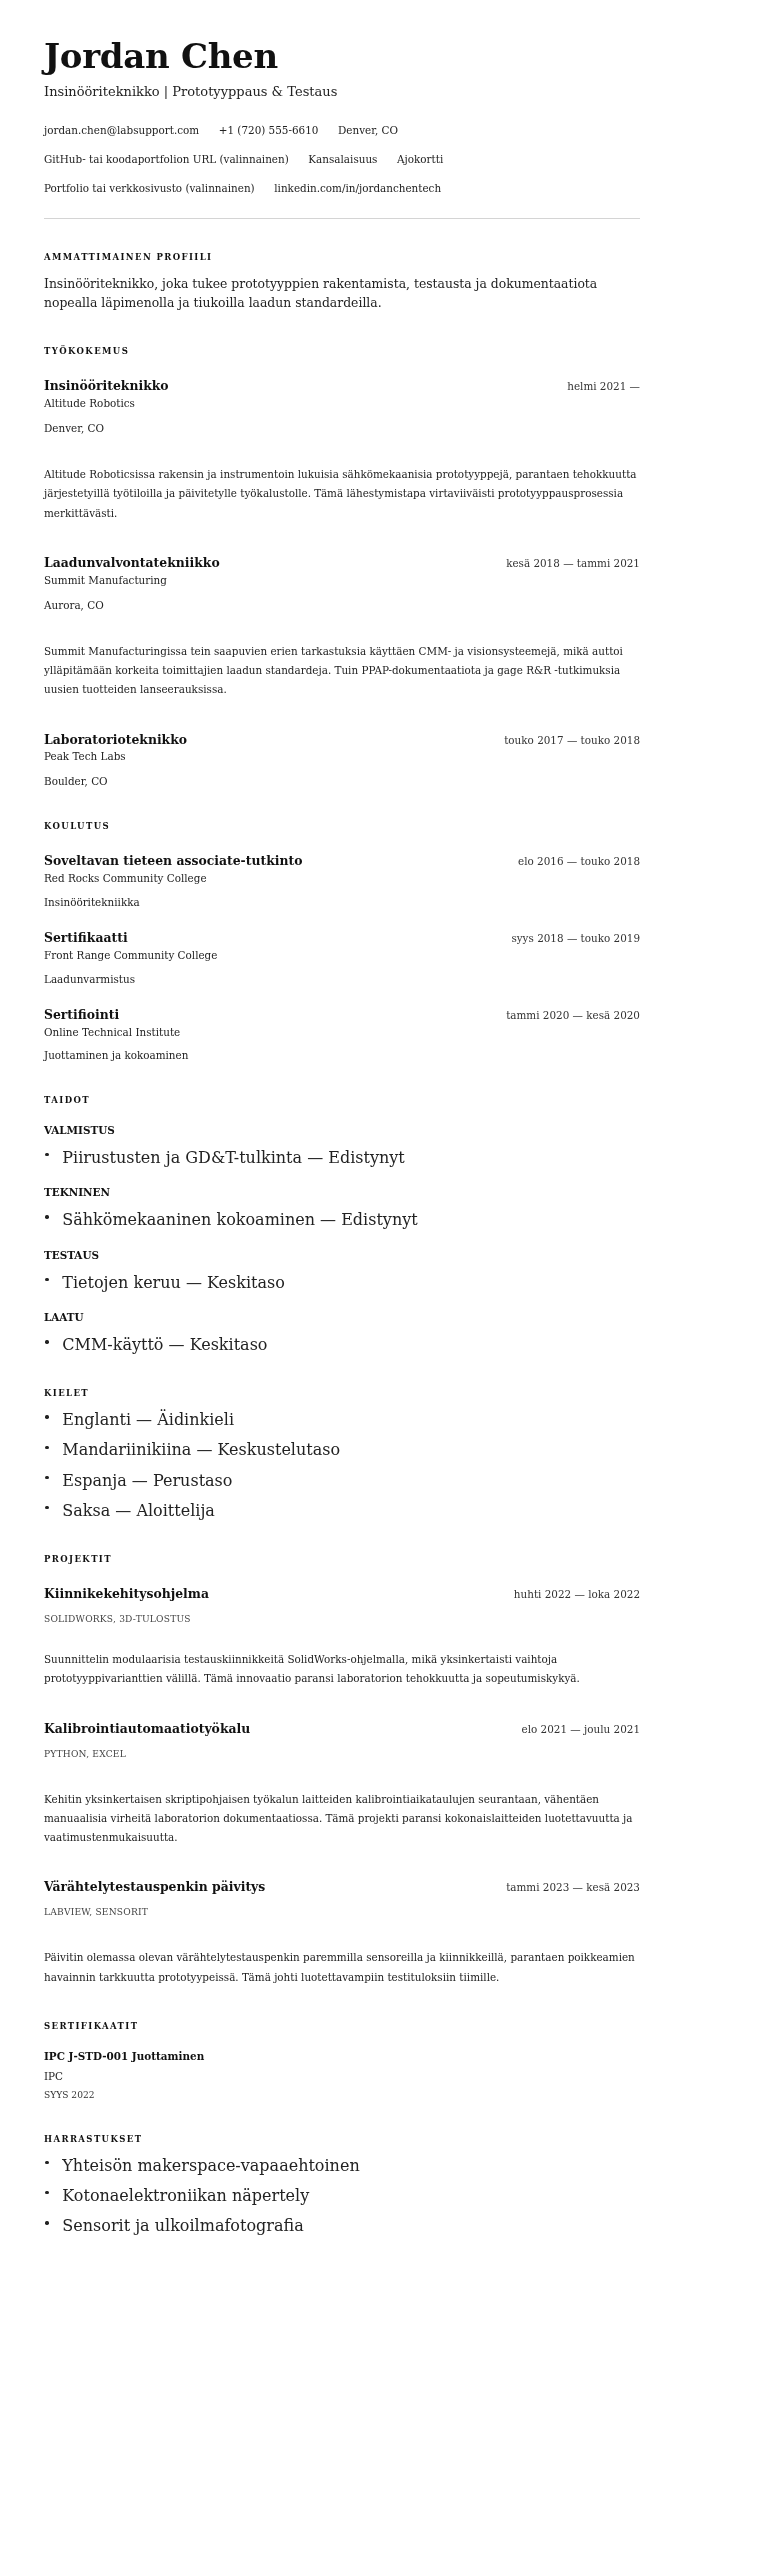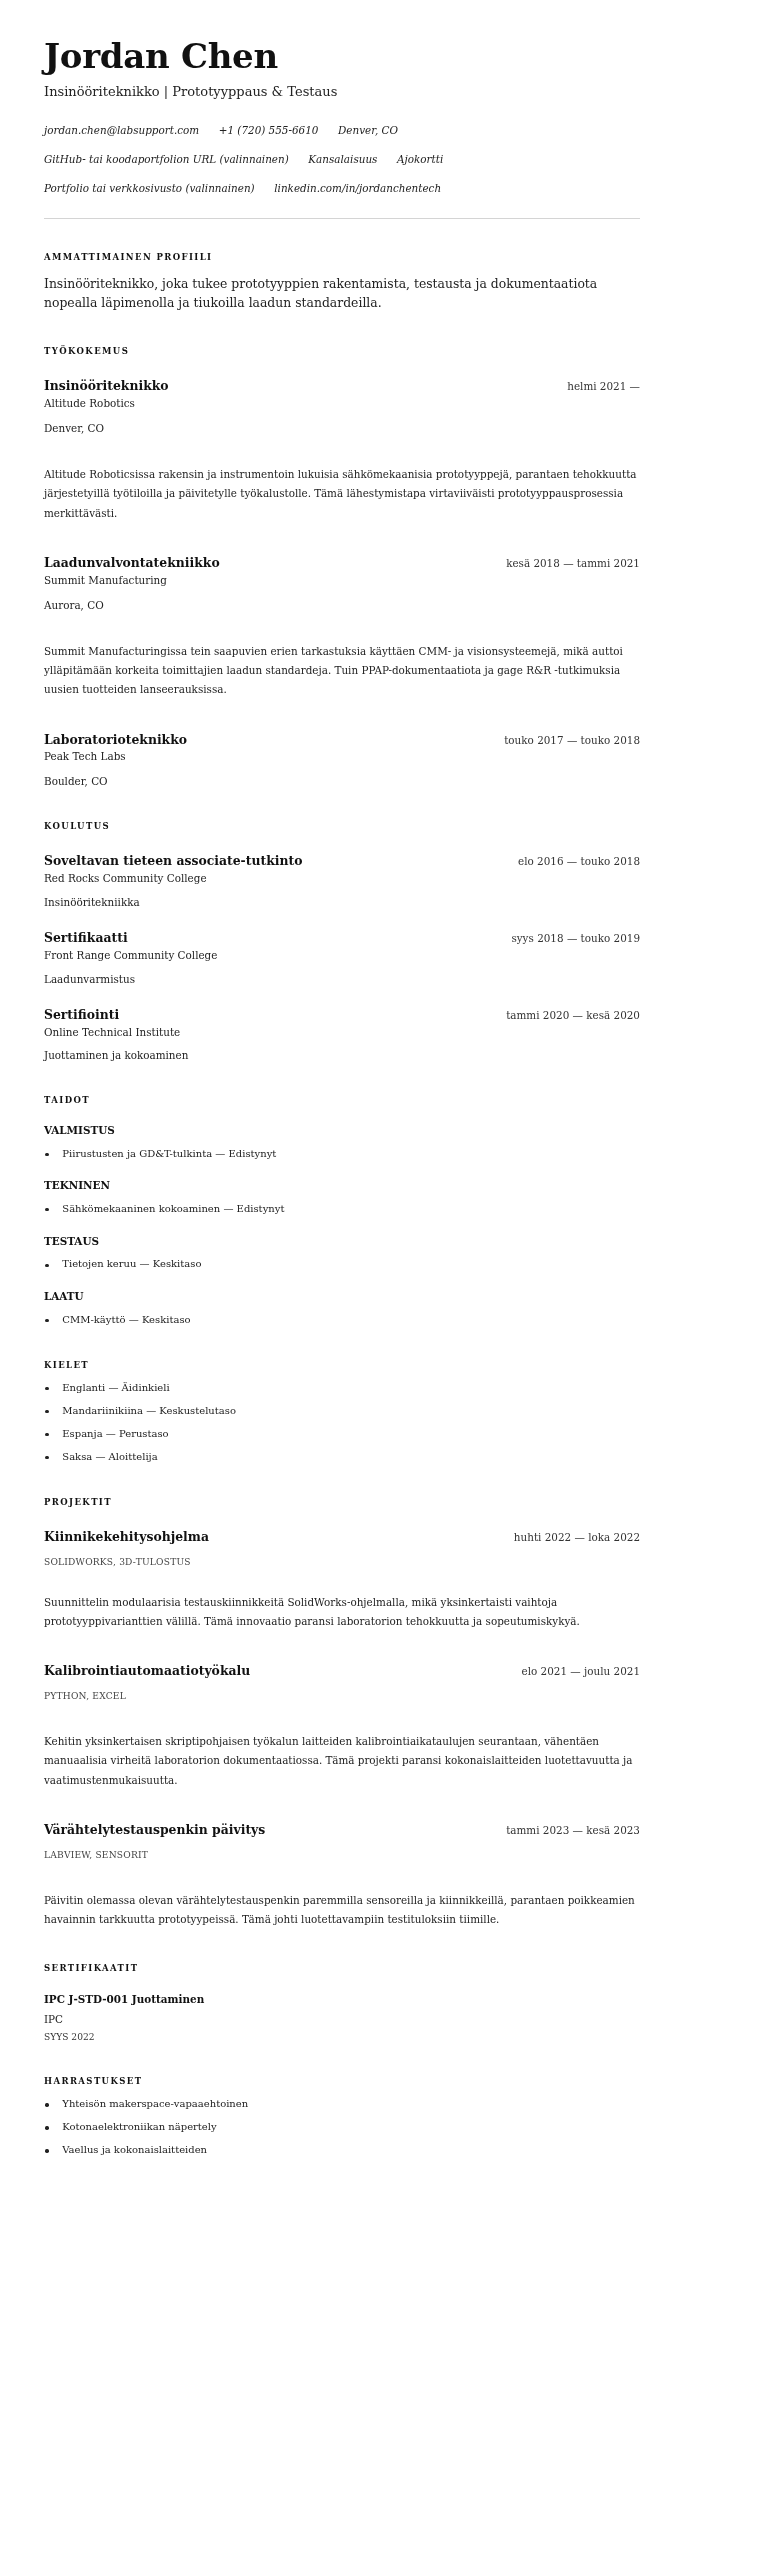--- a/index.html
+++ b/index.html
@@ -26,21 +26,20 @@
       margin-top: 9.1px;
       color: #222;
     }
     .contact-row {
       font-size: 10.4px;
       color: #222;
       margin-top: 14.4px;
       display: flex;
       flex-wrap: wrap;
       gap: 0 19.6px;
-      font-style: italic;
     }
     .contact-row + .contact-row { margin-top: 17px; }
     .contact-first { margin-top: 25px; }
     .divider {
       border: 0;
       border-top: 1.3px solid #d4d4d4;
       margin-top: 23.5px;
     }
     .section-heading {
       font-size: 8.5px;
@@ -103,21 +102,21 @@
       color: #111;
       margin-top: 19.6px;
       text-transform: uppercase;
     }
     .skill-cat.first { margin-top: 18.3px; }
     ul.bullets {
       list-style: none;
       margin-top: 11.8px;
     }
     ul.bullets li {
-      font-size: 10px;
+      font-size: 16px;
       color: #222;
       position: relative;
       padding-left: 18.3px;
       line-height: 1.2;
     }
     ul.bullets li + li { margin-top: 11px; }
     ul.bullets li::before {
       content: "";
       position: absolute;
       left: 1.3px;
@@ -329,18 +328,18 @@
       <div class="cert-issuer">IPC</div>
       <div class="cert-date">syys 2022</div>
     </div>
   </section>
 
   <section>
     <h2 class="section-heading">Harrastukset</h2>
     <ul class="bullets hobby-list">
       <li>Yhteisön makerspace-vapaaehtoinen</li>
       <li>Kotonaelektroniikan näpertely</li>
-      <li>Vaellus ja kokonaislaitteiden</li>
+      <li>Sensorit ja ulkoilmafotografia</li>
     </ul>
   </section>
 
 </div>
 
 
 </body></html>

